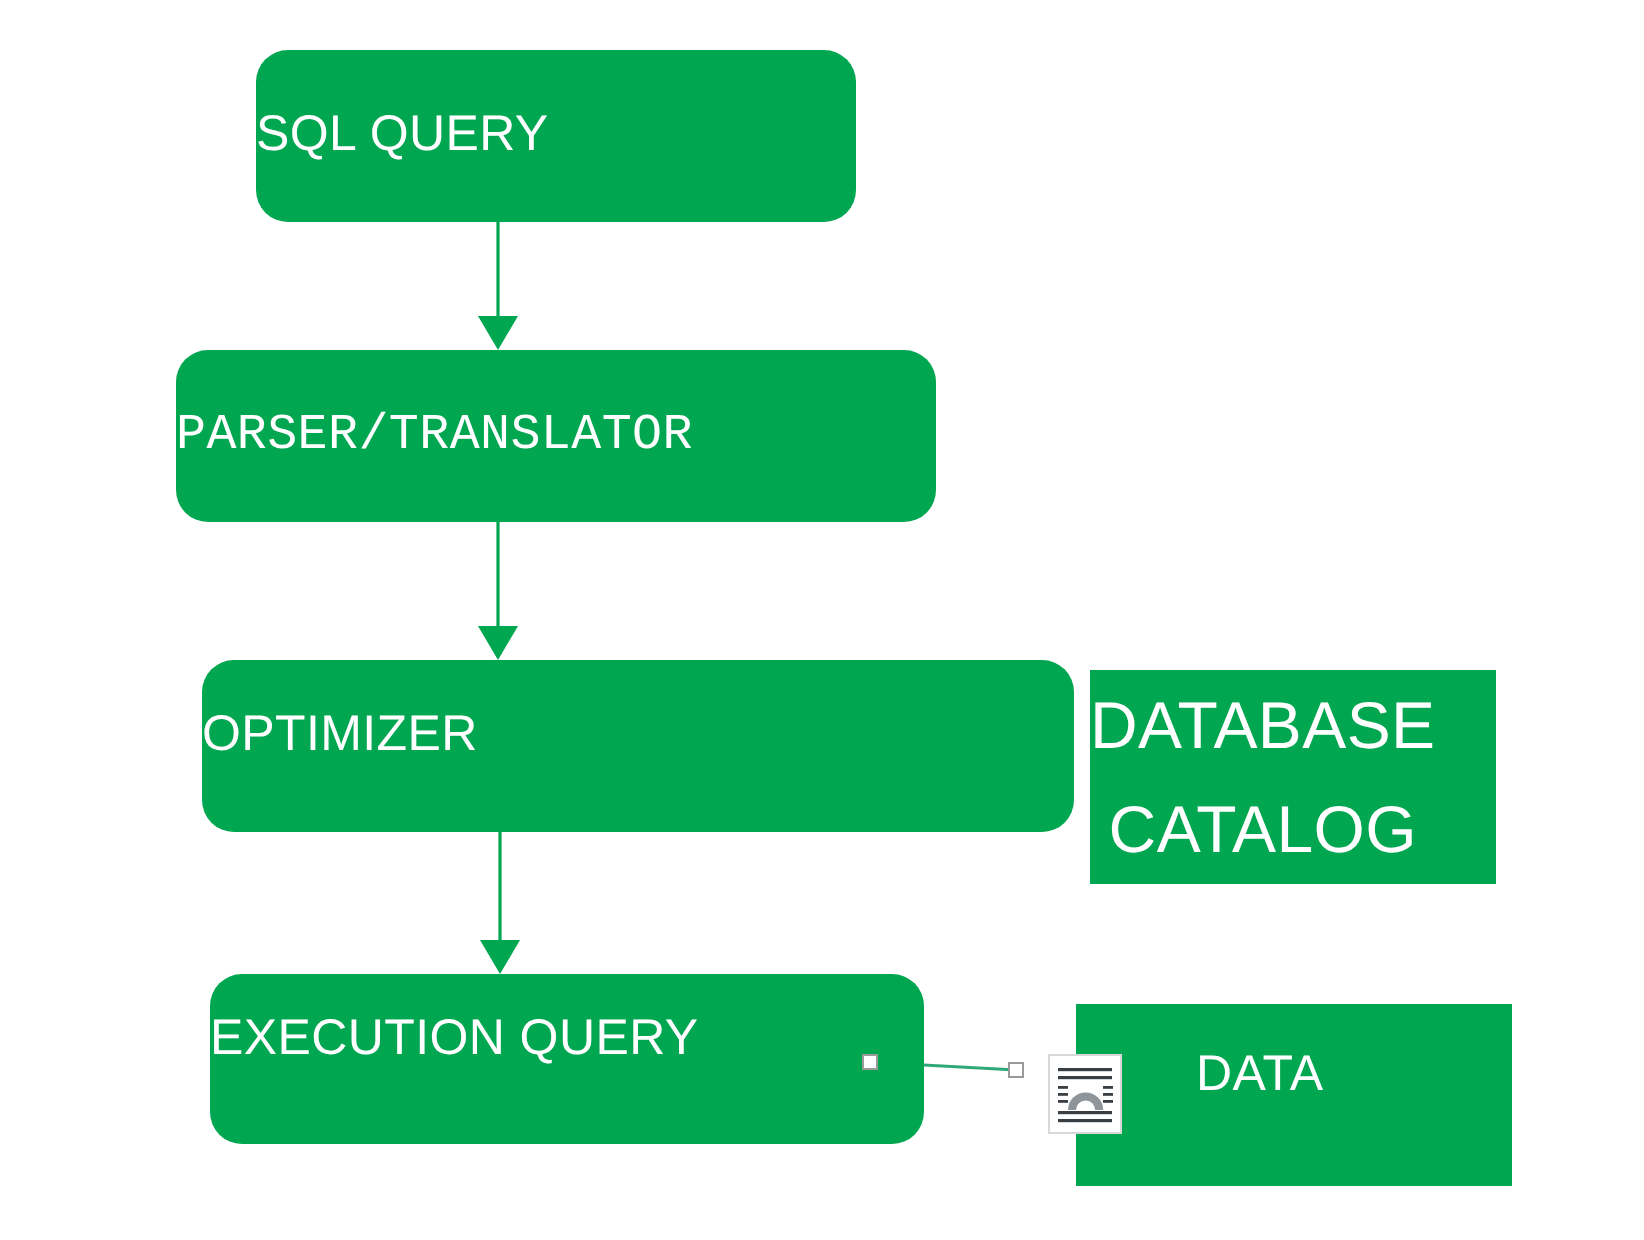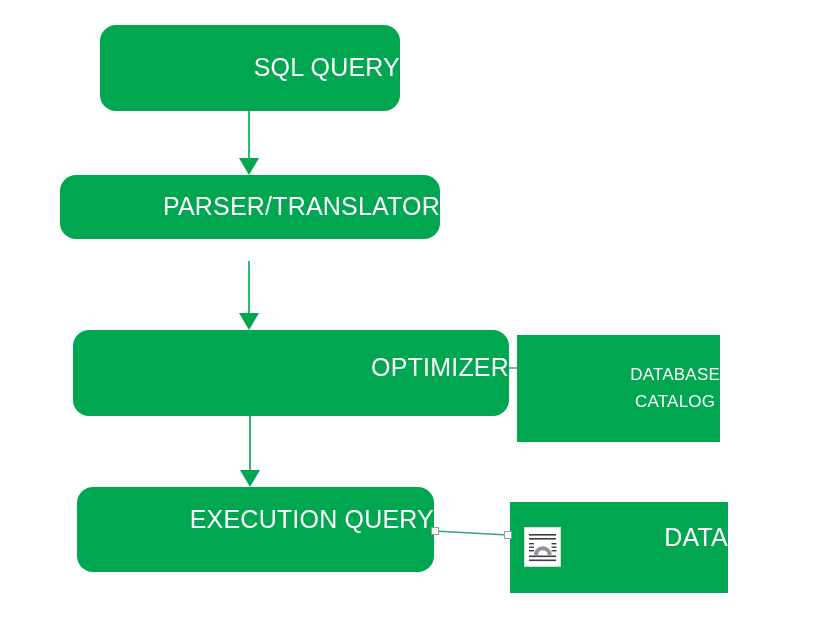--- a/index.html
+++ b/index.html
@@ -17,52 +17,53 @@
     height: 620px;
     background: #ffffff;
     overflow: hidden;
   }
   .node {
     position: absolute;
     box-sizing: border-box;
     background: #00A650;
     color: #ffffff;
     display: flex;
-    justify-content: flex-end;
+    justify-content: flex-start;
     font-weight: 400;
     letter-spacing: 0.2px;
     line-height: 1.25;
+    margin-left: 28px;
     -webkit-font-smoothing: antialiased;
   }
   .node.rounded {
     border-radius: 16px;
   }
   .node.square {
     border-radius: 0;
   }
   .node .label {
     text-align: center;
     white-space: pre-line;
   }
 
   
   #node-sql-query        { left: 100px; top: 25px;  width: 300px; height: 86px;  align-items: center; }
   #node-sql-query .label { font-size: 25px; }
 
-  #node-parser           { left: 60px;  top: 175px; width: 380px; height: 64px;  align-items: center; }
+  #node-parser           { left: 60px;  top: 175px; width: 380px; height: 86px;  align-items: center; font-family: Liberation Mono, monospace; }
   #node-parser .label    { font-size: 25px; }
 
   #node-optimizer        { left: 73px;  top: 330px; width: 436px; height: 86px;  align-items: flex-start; padding-top: 22px; }
   #node-optimizer .label { font-size: 25px; }
 
   #node-execution        { left: 77px;  top: 487px; width: 357px; height: 85px;  align-items: flex-start; padding-top: 17px; }
   #node-execution .label { font-size: 25px; }
 
   #node-db-catalog       { left: 517px; top: 335px; width: 203px; height: 107px; align-items: center; }
-  #node-db-catalog .label{ font-size: 17px; line-height: 1.55; }
+  #node-db-catalog .label{ font-size: 33px; line-height: 1.55; }
 
   #node-data             { left: 510px; top: 502px; width: 218px; height: 91px;  align-items: flex-start; padding-top: 20px; padding-left: 60px; }
   #node-data .label      { font-size: 25px; }
 
   
   .doc-icon {
     position: absolute;
     left: 524px;
     top: 527px;
     width: 37px;

